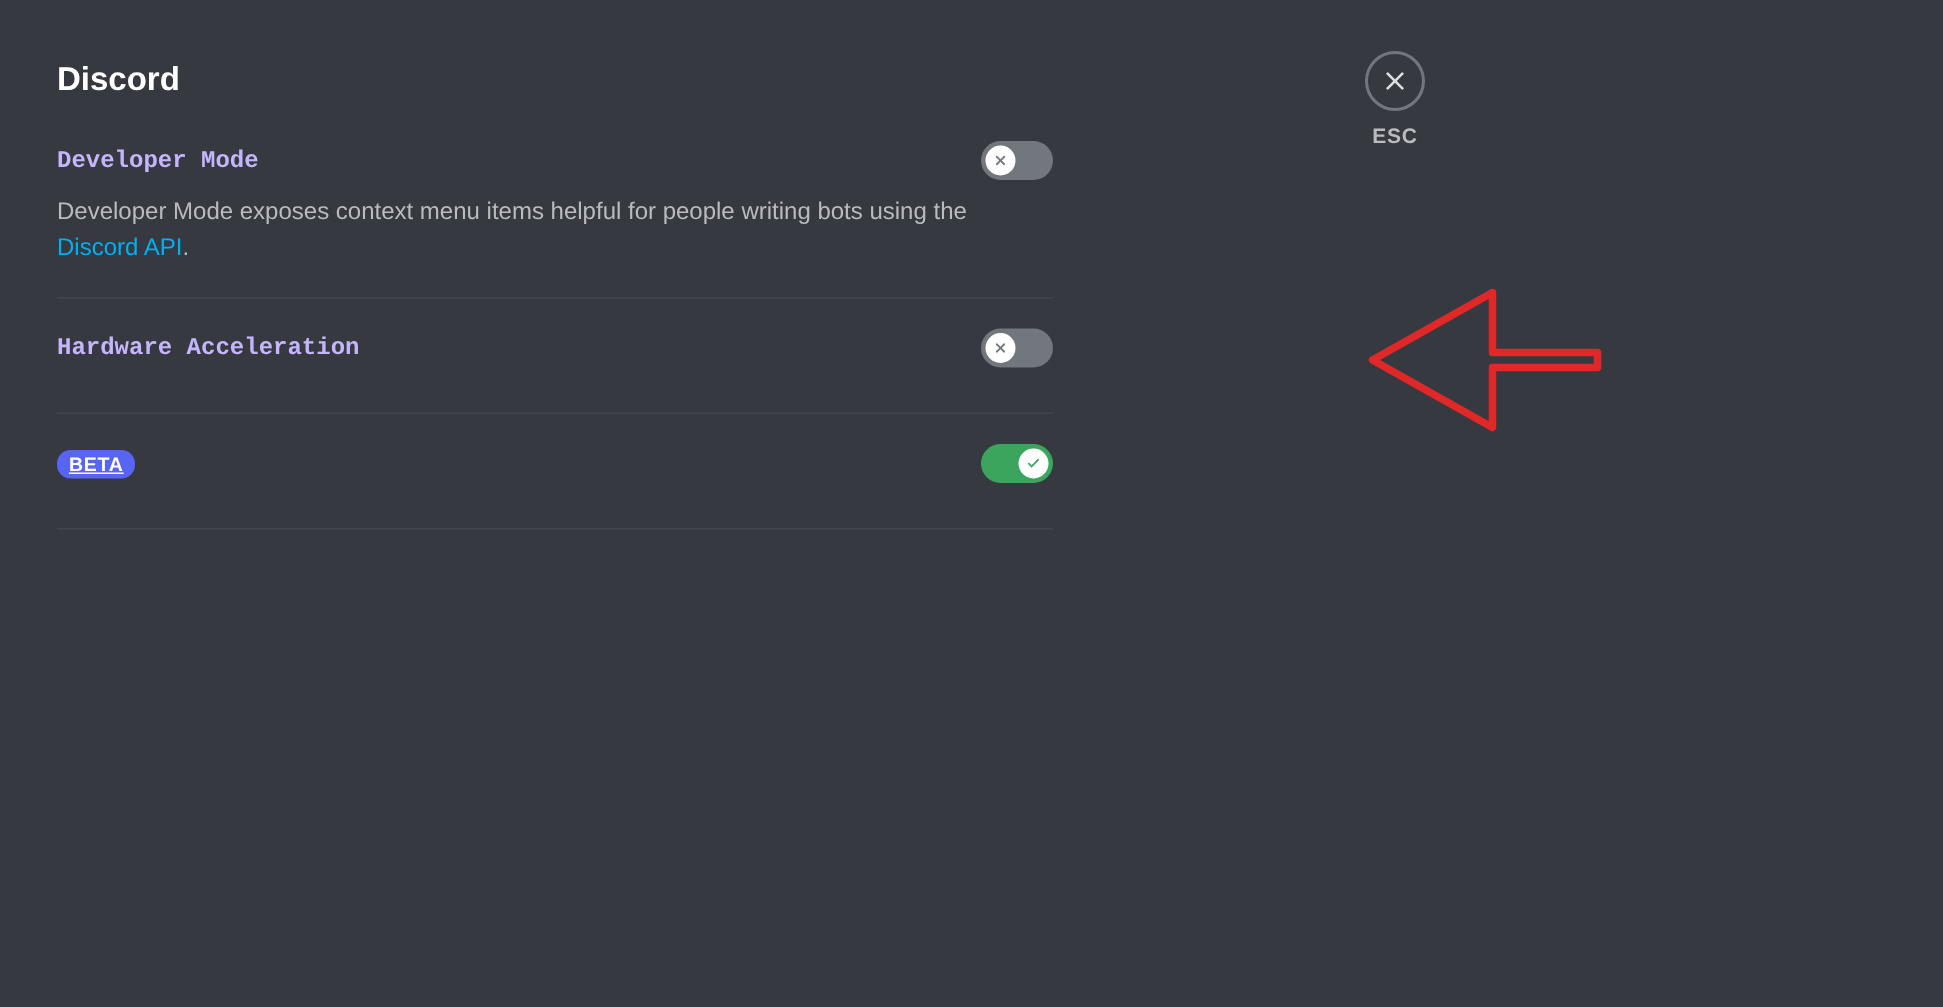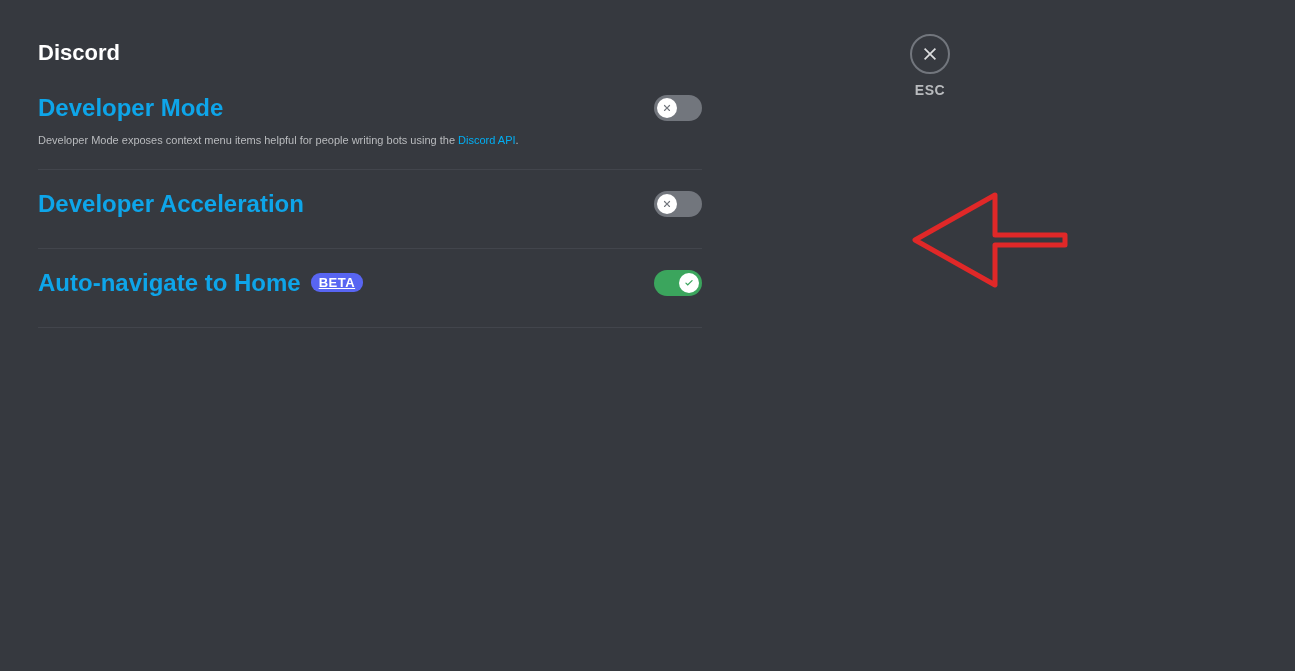--- a/index.html
+++ b/index.html
@@ -36,27 +36,28 @@
       justify-content: space-between;
       align-items: center;
       margin-bottom: 10px;
     }
     .setting-label-wrap {
       display: flex;
       align-items: center;
       gap: 10px;
     }
     .setting-label {
-      color: #0ea5e9;
-      font-size: 24px;
+      color: #c4b5fd;
+      font-size: 16px;
       font-weight: 600;
+      font-family: Liberation Mono, monospace;
     }
     .setting-description {
       color: #b9bbbe;
-      font-size: 11px;
+      font-size: 16px;
       line-height: 1.5;
     }
     .link {
       color: #00aff4;
       text-decoration: none;
       cursor: pointer;
     }
     .beta-badge {
       background: #5865f2;
       color: #ffffff;
@@ -168,36 +169,35 @@
       </div>
     </div>
     <p class="setting-description">
       <span>Developer Mode exposes context menu items helpful for people writing bots using the </span><a class="link">Discord API</a><span>.</span>
     </p>
   </div>
 
   <div class="setting-block">
     <div class="setting-header">
       <div class="setting-label-wrap">
-        <span class="setting-label">Developer Acceleration</span>
+        <span class="setting-label">Hardware Acceleration</span>
       </div>
       <div class="toggle off">
         <div class="toggle-knob">
           <svg viewBox="0 0 20 20">
               <path d="M5.13 5.13a1 1 0 011.41 0L10 8.59l3.46-3.46a1 1 0 111.41 1.41L11.41 10l3.46 3.46a1 1 0 01-1.41 1.41L10 11.41l-3.46 3.46a1 1 0 01-1.41-1.41L8.59 10 5.13 6.54a1 1 0 010-1.41z"></path>
             </svg>
         </div>
       </div>
     </div>
   </div>
 
   <div class="setting-block">
     <div class="setting-header">
       <div class="setting-label-wrap">
-        <span class="setting-label">Auto-navigate to Home</span>
         <span class="beta-badge">BETA</span>
       </div>
       <div class="toggle on">
         <div class="toggle-knob">
           <svg viewBox="0 0 20 20">
               <path d="M7.89 14.65L4.2 10.96a1 1 0 111.41-1.41l2.28 2.28 6.5-6.5a1 1 0 111.41 1.41l-7.91 7.91z"></path>
             </svg>
         </div>
       </div>
     </div>

